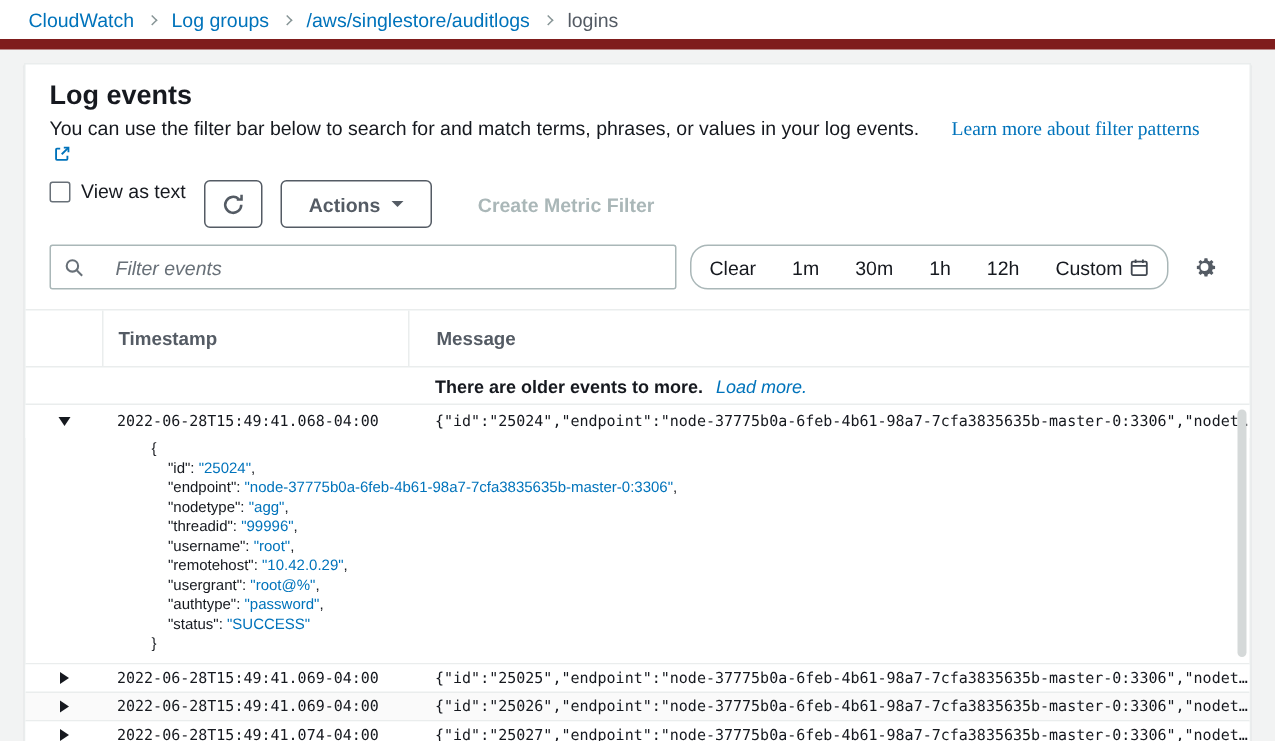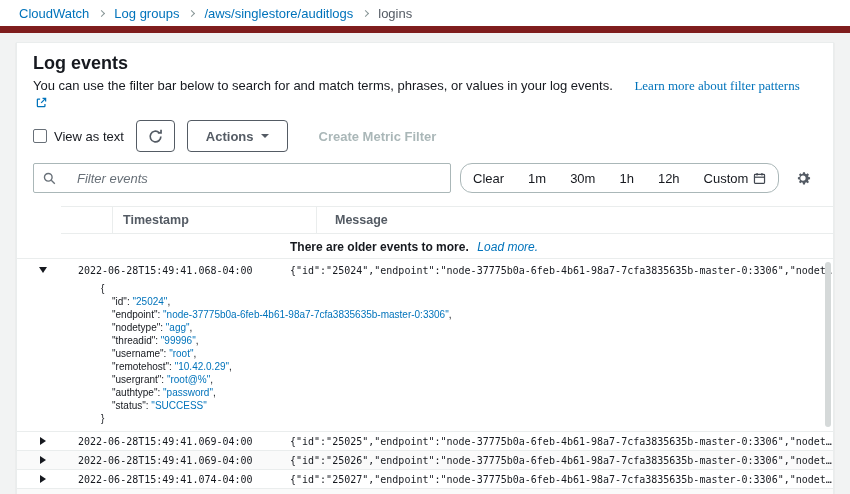--- a/index.html
+++ b/index.html
@@ -30,21 +30,21 @@
     margin: 9px 16px 0; background: #fff; border: 1px solid #eaeded;
     box-shadow: 0 1px 1px rgba(0,28,36,0.15); min-height: 452px;
   }
   .card-head { padding: 10px 16px 0; }
   .card-head h1 { font-size: 18px; line-height: 21px; font-weight: 700; margin-bottom: 3px; }
   .desc { font-size: 13px; line-height: 17px; }
   .desc .link { margin-left: 18px; font-family: Liberation Serif, serif; }
   .ext-icon { margin-left: 3px; vertical-align: -1px; }
 
   
-  .toolbar { display: flex; align-items: center; gap: 12px; padding: 9px 16px 0; }
+  .toolbar { display: flex; align-items: flex-start; gap: 12px; padding: 9px 16px 0; }
   .checkbox-wrap { display: flex; align-items: center; gap: 7px; cursor: pointer; }
   .checkbox {
     width: 14px; height: 14px; border: 1px solid #687078; border-radius: 2px; background: #fff;
   }
   .btn {
     height: 32px; background: #fff; border: 1px solid #545b64; border-radius: 4px;
     color: #545b64; font-weight: 700; font-size: 13px; font-family: Liberation Sans, sans-serif;
     padding: 0 18px; display: inline-flex; align-items: center; gap: 7px; cursor: pointer;
   }
   .btn.icon-btn { padding: 0 11px; }
@@ -71,21 +71,21 @@
   }
   .time-item {
     background: none; border: 0; font-family: inherit; font-size: 13px; color: #16191f;
     padding: 0 12px; display: flex; align-items: center; gap: 5px; cursor: pointer;
   }
   .gear-btn { margin-left: auto; margin-right: 5px; background: none; border: 0; cursor: pointer; display: flex; }
 
   
   .logtable { margin-top: 13px; }
   .grid-row { display: grid; grid-template-columns: 51px 204px 1fr; align-items: center; }
-  .thead { height: 28px; border-top: 1px solid #eaeded; border-bottom: 1px solid #eaeded; margin-left: 44px; }
+  .thead { height: 39px; border-top: 1px solid #eaeded; border-bottom: 1px solid #eaeded; }
   .th {
     color: #545b64; font-size: 12.5px; font-weight: 700; height: 100%;
     display: flex; align-items: center; border-left: 1px solid #eaeded;
   }
   .th.th-ts { padding-left: 10px; }
   .th.th-msg { padding-left: 18px; }
   .tbody { position: relative; }
   .mono { font-family: "DejaVu Sans Mono", monospace; font-size: 10px; color: #16191f; }
   .older-row { height: 25px; border-bottom: 1px solid #eaeded; }
   .older-cell { grid-column: 3; padding-left: 18px; }

